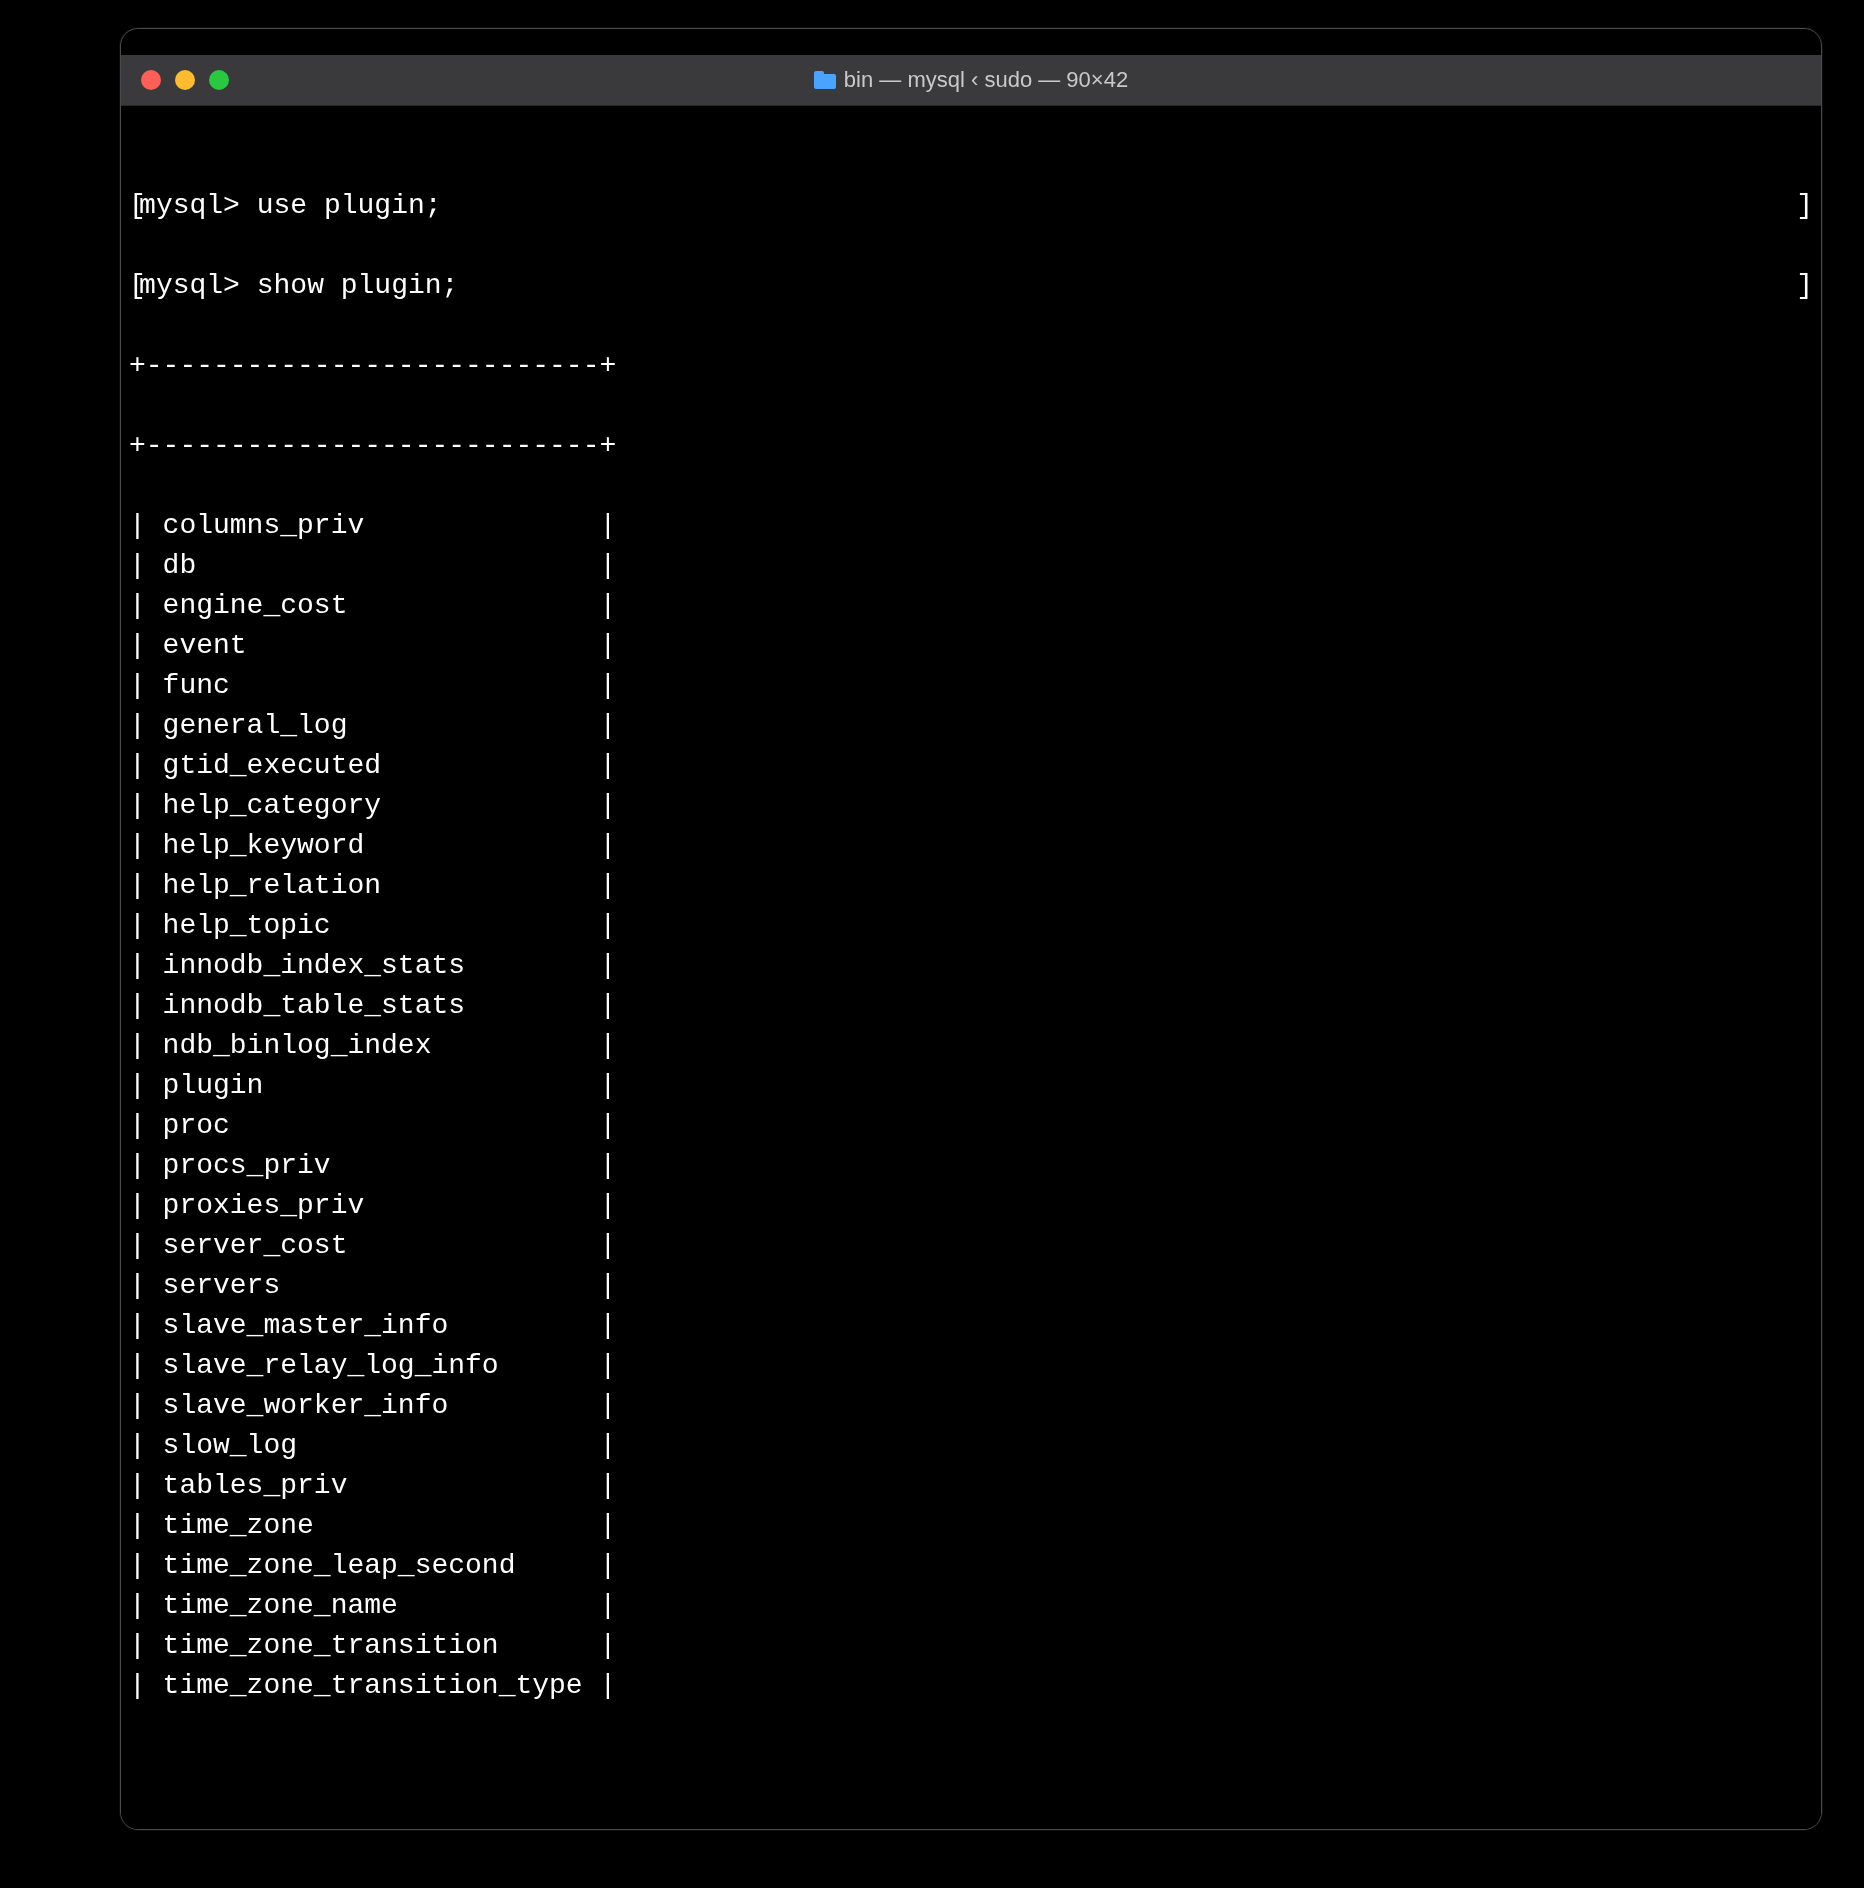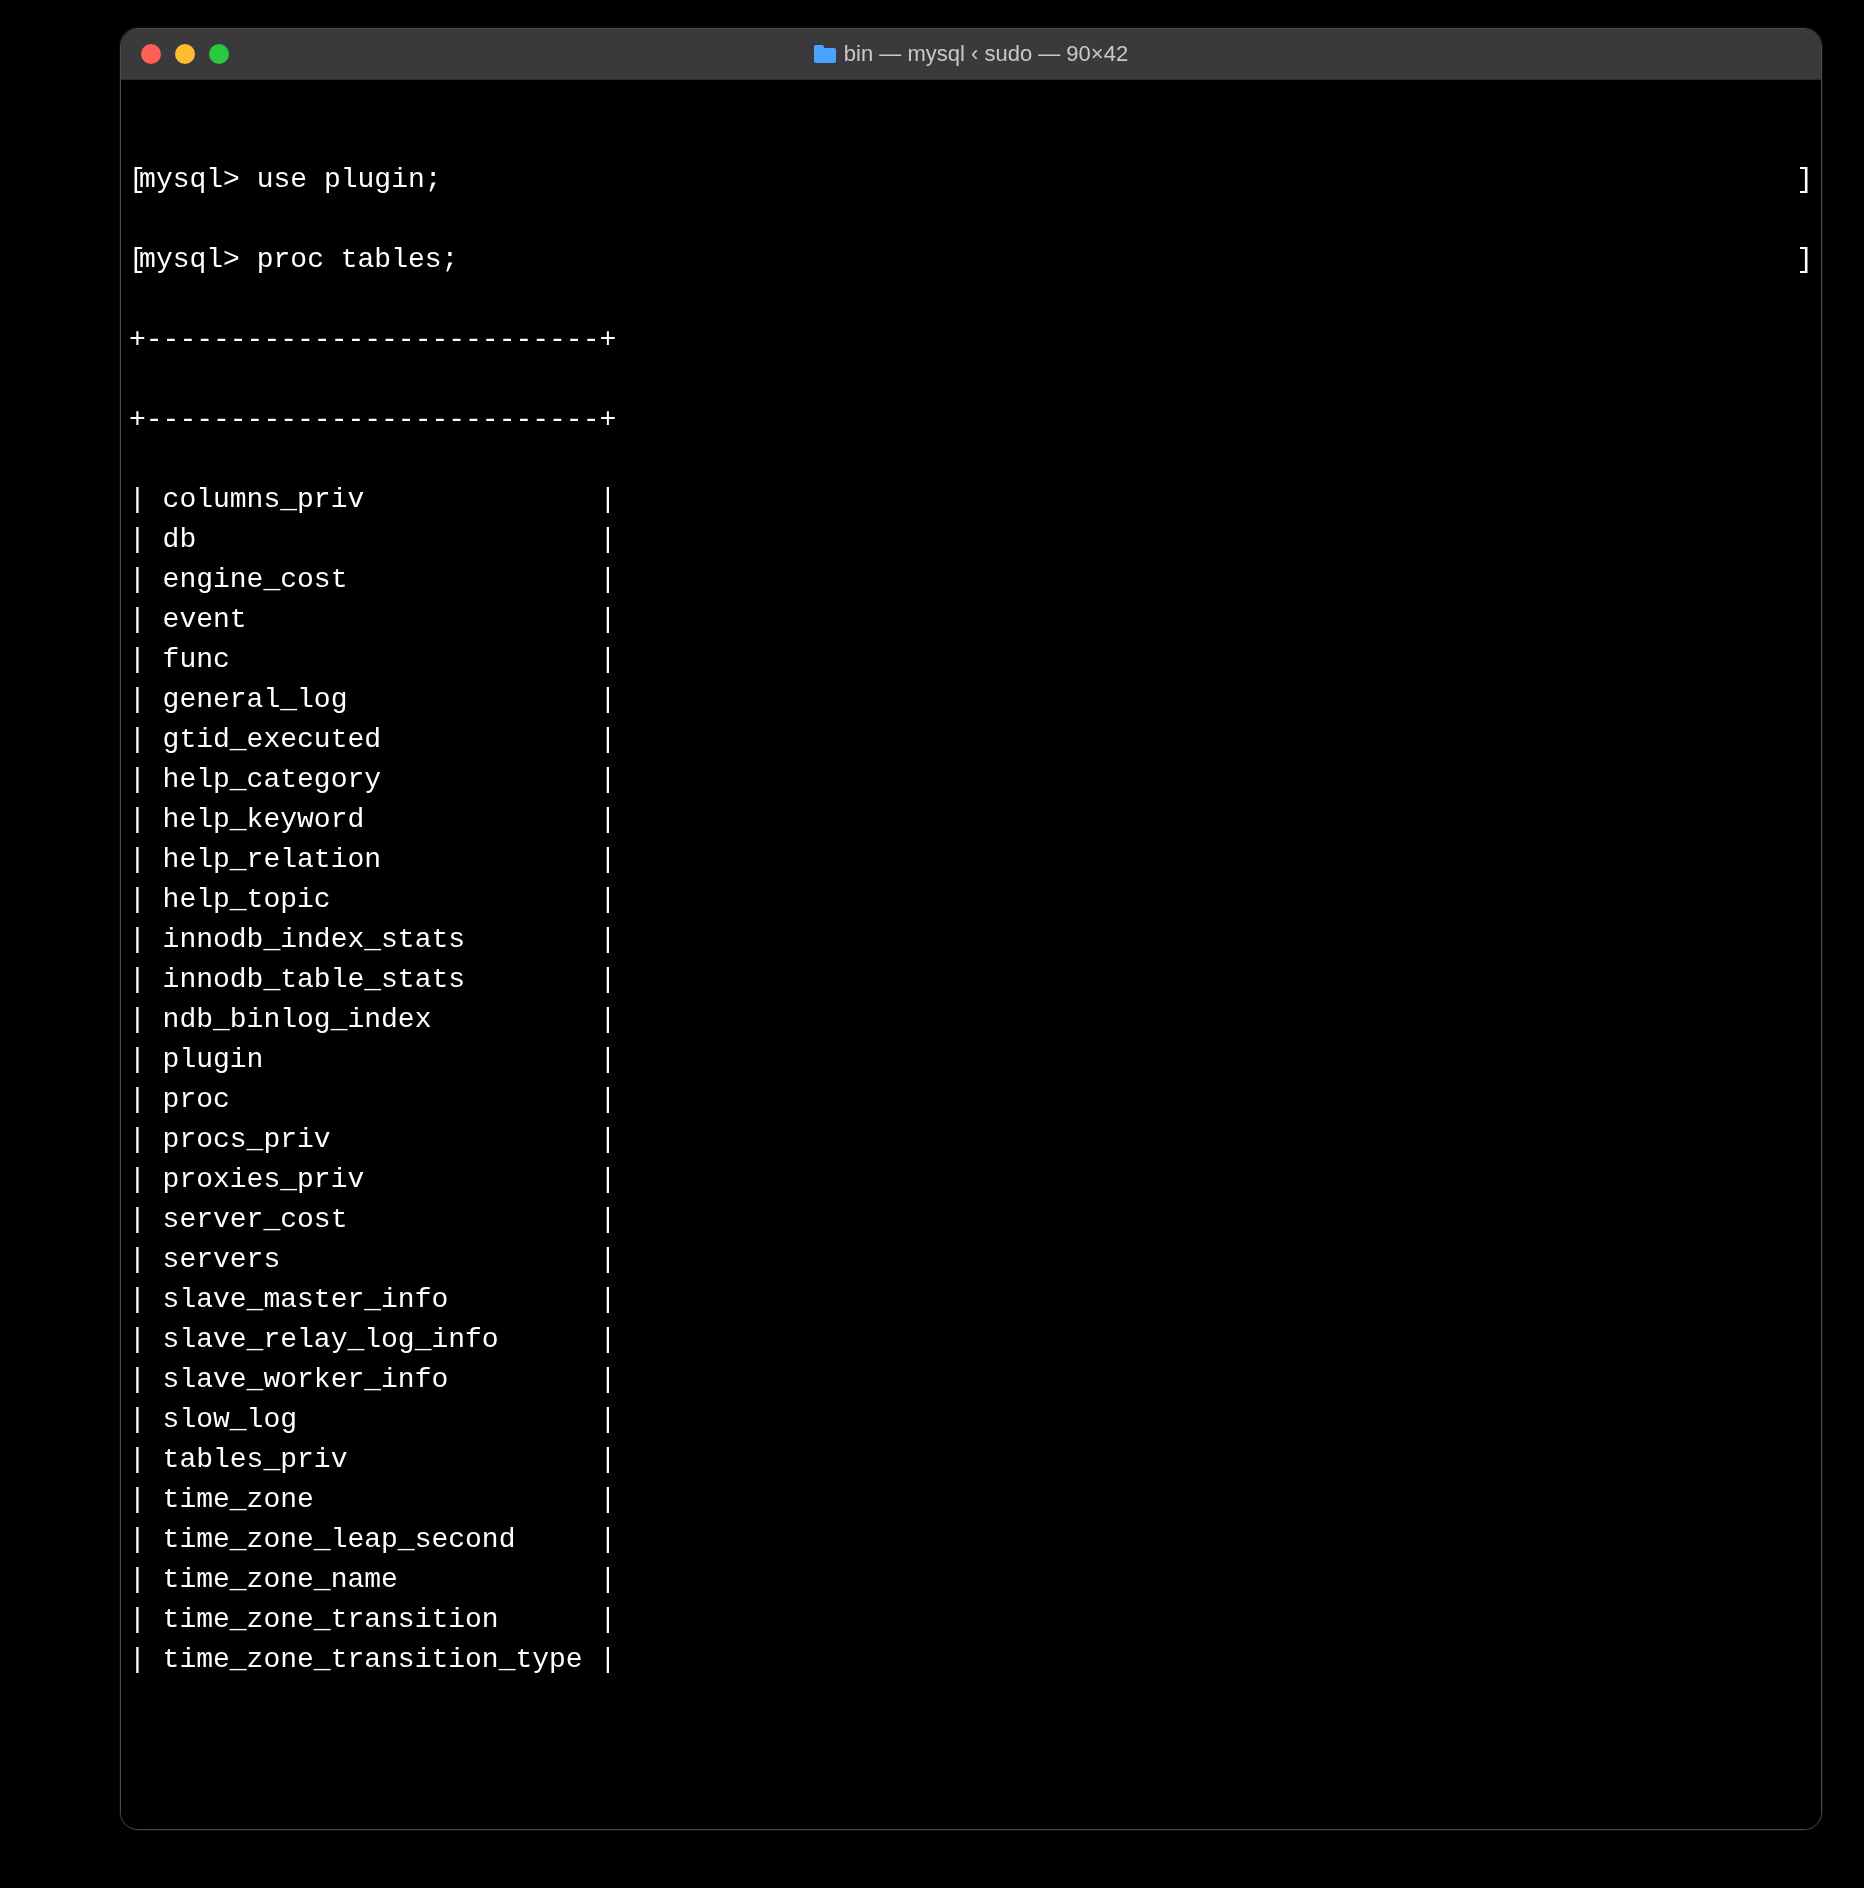--- a/index.html
+++ b/index.html
@@ -26,20 +26,21 @@
     flex-direction: column;
   }
   .titlebar {
     height: 50px;
     background: #3a3a3c;
     display: flex;
     align-items: center;
     position: relative;
     flex-shrink: 0;
     border-bottom: 1px solid #2a2a2c;
+    margin-top: 26px;
   }
   .traffic-lights {
     display: flex;
     align-items: center;
     gap: 14px;
     padding-left: 20px;
   }
   .traffic-light {
     width: 20px;
     height: 20px;
@@ -123,21 +124,21 @@
       <div class="traffic-light tl-zoom"></div>
     </div>
     <div class="title-center">
       <span class="folder-icon"></span>
       <span>bin — mysql ‹ sudo — 90×42</span>
     </div>
   </div>
 
   <div class="terminal-body">
 <div class="line"><span class="left-br">[</span><span class="content"><span>mysql&gt;</span> <span>use plugin;</span></span><span class="right-br">]</span></div>
-<div class="line"><span class="left-br">[</span><span class="content"><span>mysql&gt;</span> <span>proc tables;</span></span><span class="right-br">]</span></div>
+<div class="line"><span class="left-br">[</span><span class="content"><span>mysql&gt;</span> <span>show plugin;</span></span><span class="right-br">]</span></div>
 <div class="line"><span class="content">+---------------------------+</span></div>
 <div class="line"><span class="content">+---------------------------+</span></div>
 <div id="table-rows"><div class="line"><span class="content">| columns_priv              |</span></div><div class="line"><span class="content">| db                        |</span></div><div class="line"><span class="content">| engine_cost               |</span></div><div class="line"><span class="content">| event                     |</span></div><div class="line"><span class="content">| func                      |</span></div><div class="line"><span class="content">| general_log               |</span></div><div class="line"><span class="content">| gtid_executed             |</span></div><div class="line"><span class="content">| help_category             |</span></div><div class="line"><span class="content">| help_keyword              |</span></div><div class="line"><span class="content">| help_relation             |</span></div><div class="line"><span class="content">| help_topic                |</span></div><div class="line"><span class="content">| innodb_index_stats        |</span></div><div class="line"><span class="content">| innodb_table_stats        |</span></div><div class="line"><span class="content">| ndb_binlog_index          |</span></div><div class="line"><span class="content">| plugin                    |</span></div><div class="line"><span class="content">| proc                      |</span></div><div class="line"><span class="content">| procs_priv                |</span></div><div class="line"><span class="content">| proxies_priv              |</span></div><div class="line"><span class="content">| server_cost               |</span></div><div class="line"><span class="content">| servers                   |</span></div><div class="line"><span class="content">| slave_master_info         |</span></div><div class="line"><span class="content">| slave_relay_log_info      |</span></div><div class="line"><span class="content">| slave_worker_info         |</span></div><div class="line"><span class="content">| slow_log                  |</span></div><div class="line"><span class="content">| tables_priv               |</span></div><div class="line"><span class="content">| time_zone                 |</span></div><div class="line"><span class="content">| time_zone_leap_second     |</span></div><div class="line"><span class="content">| time_zone_name            |</span></div><div class="line"><span class="content">| time_zone_transition      |</span></div><div class="line"><span class="content">| time_zone_transition_type |</span></div></div>
 
 
 
 
   </div>
 
 </div>

